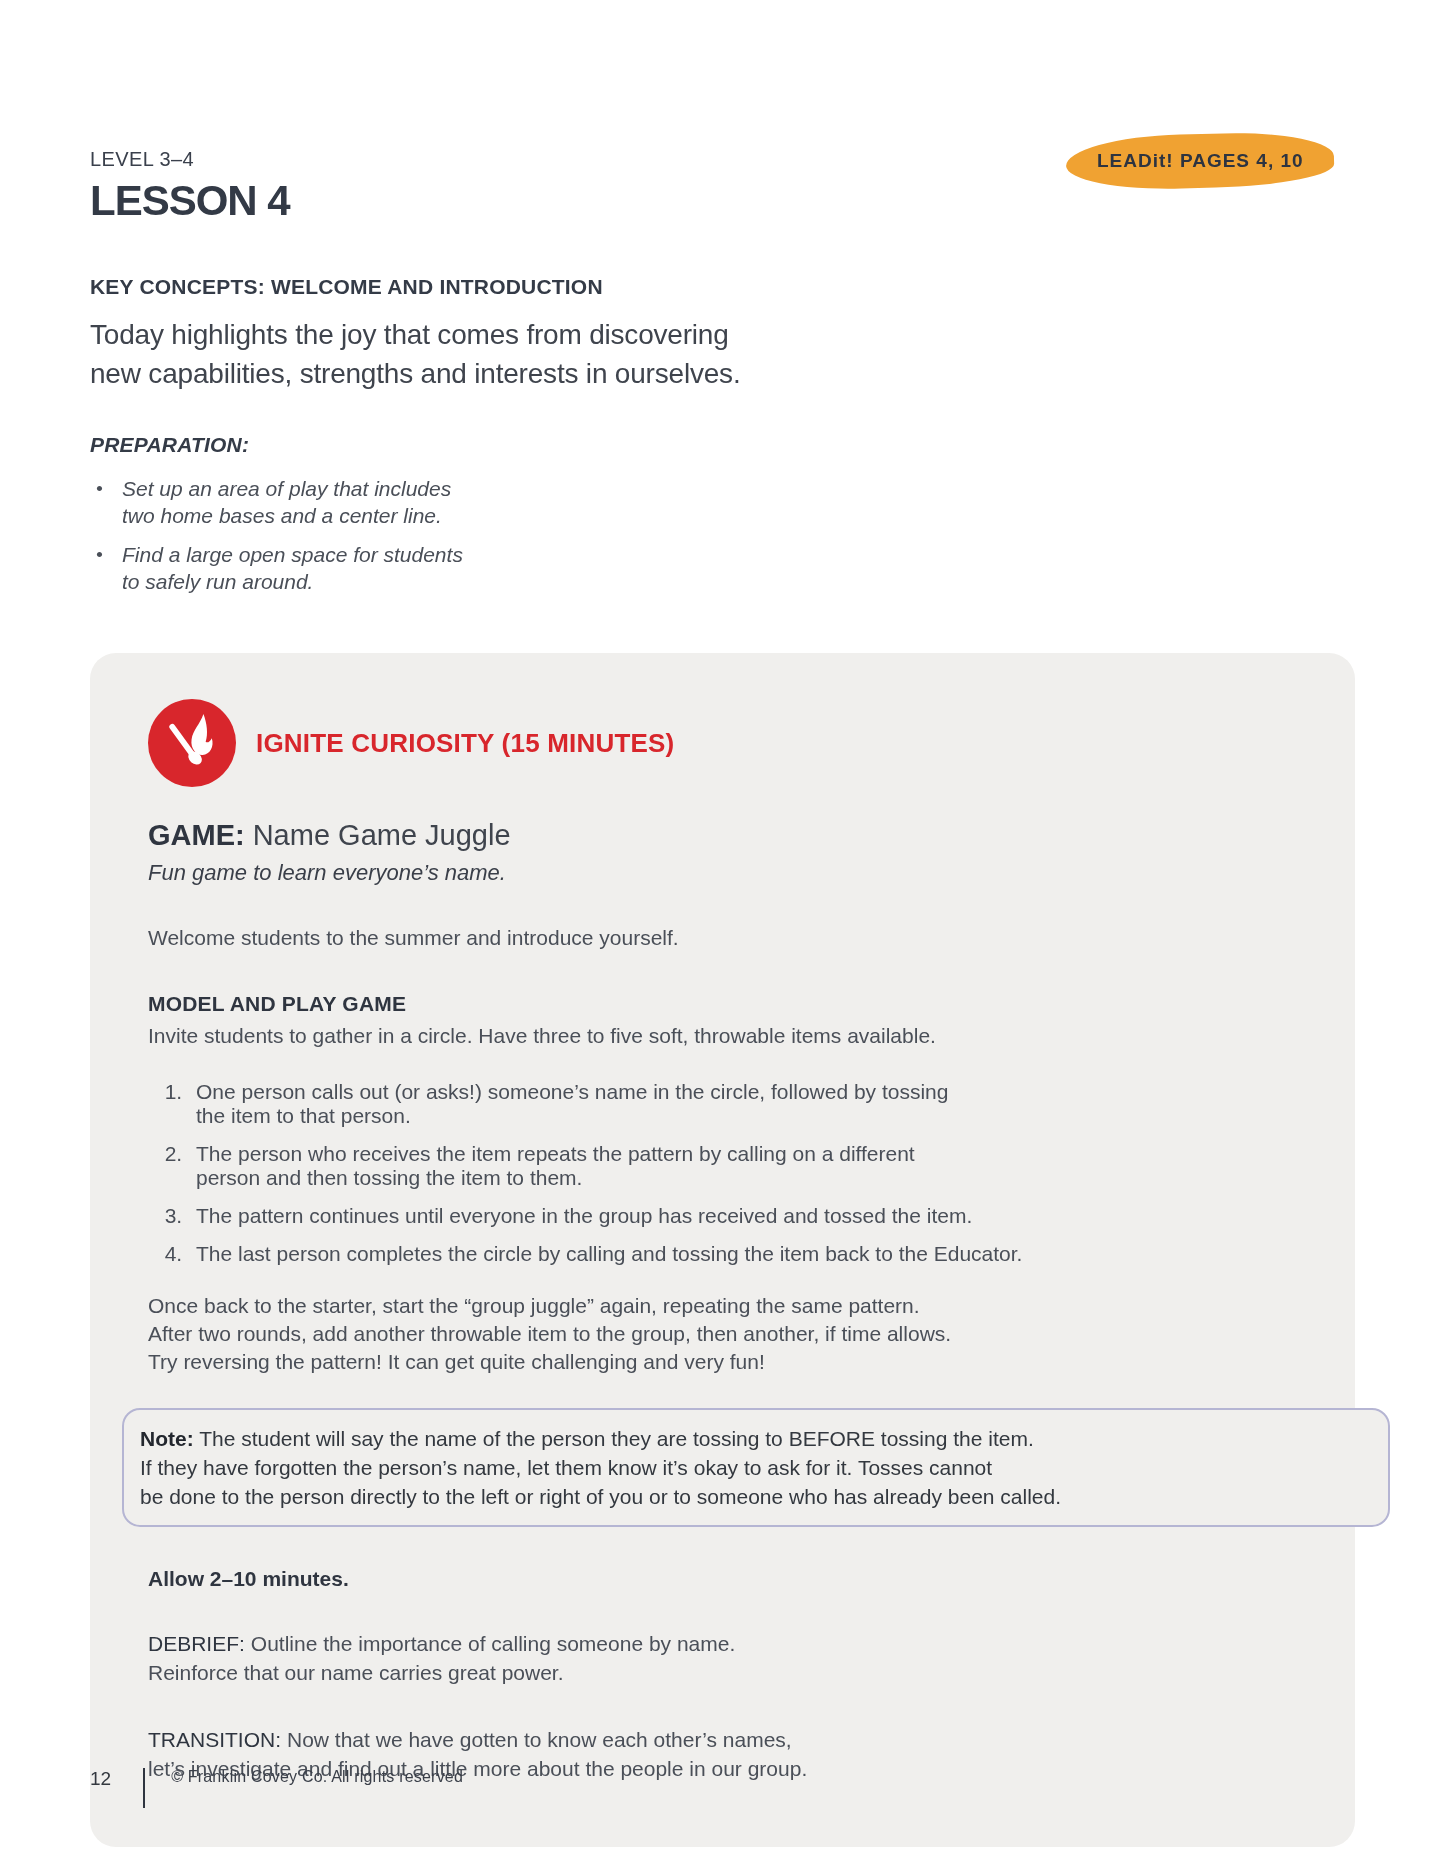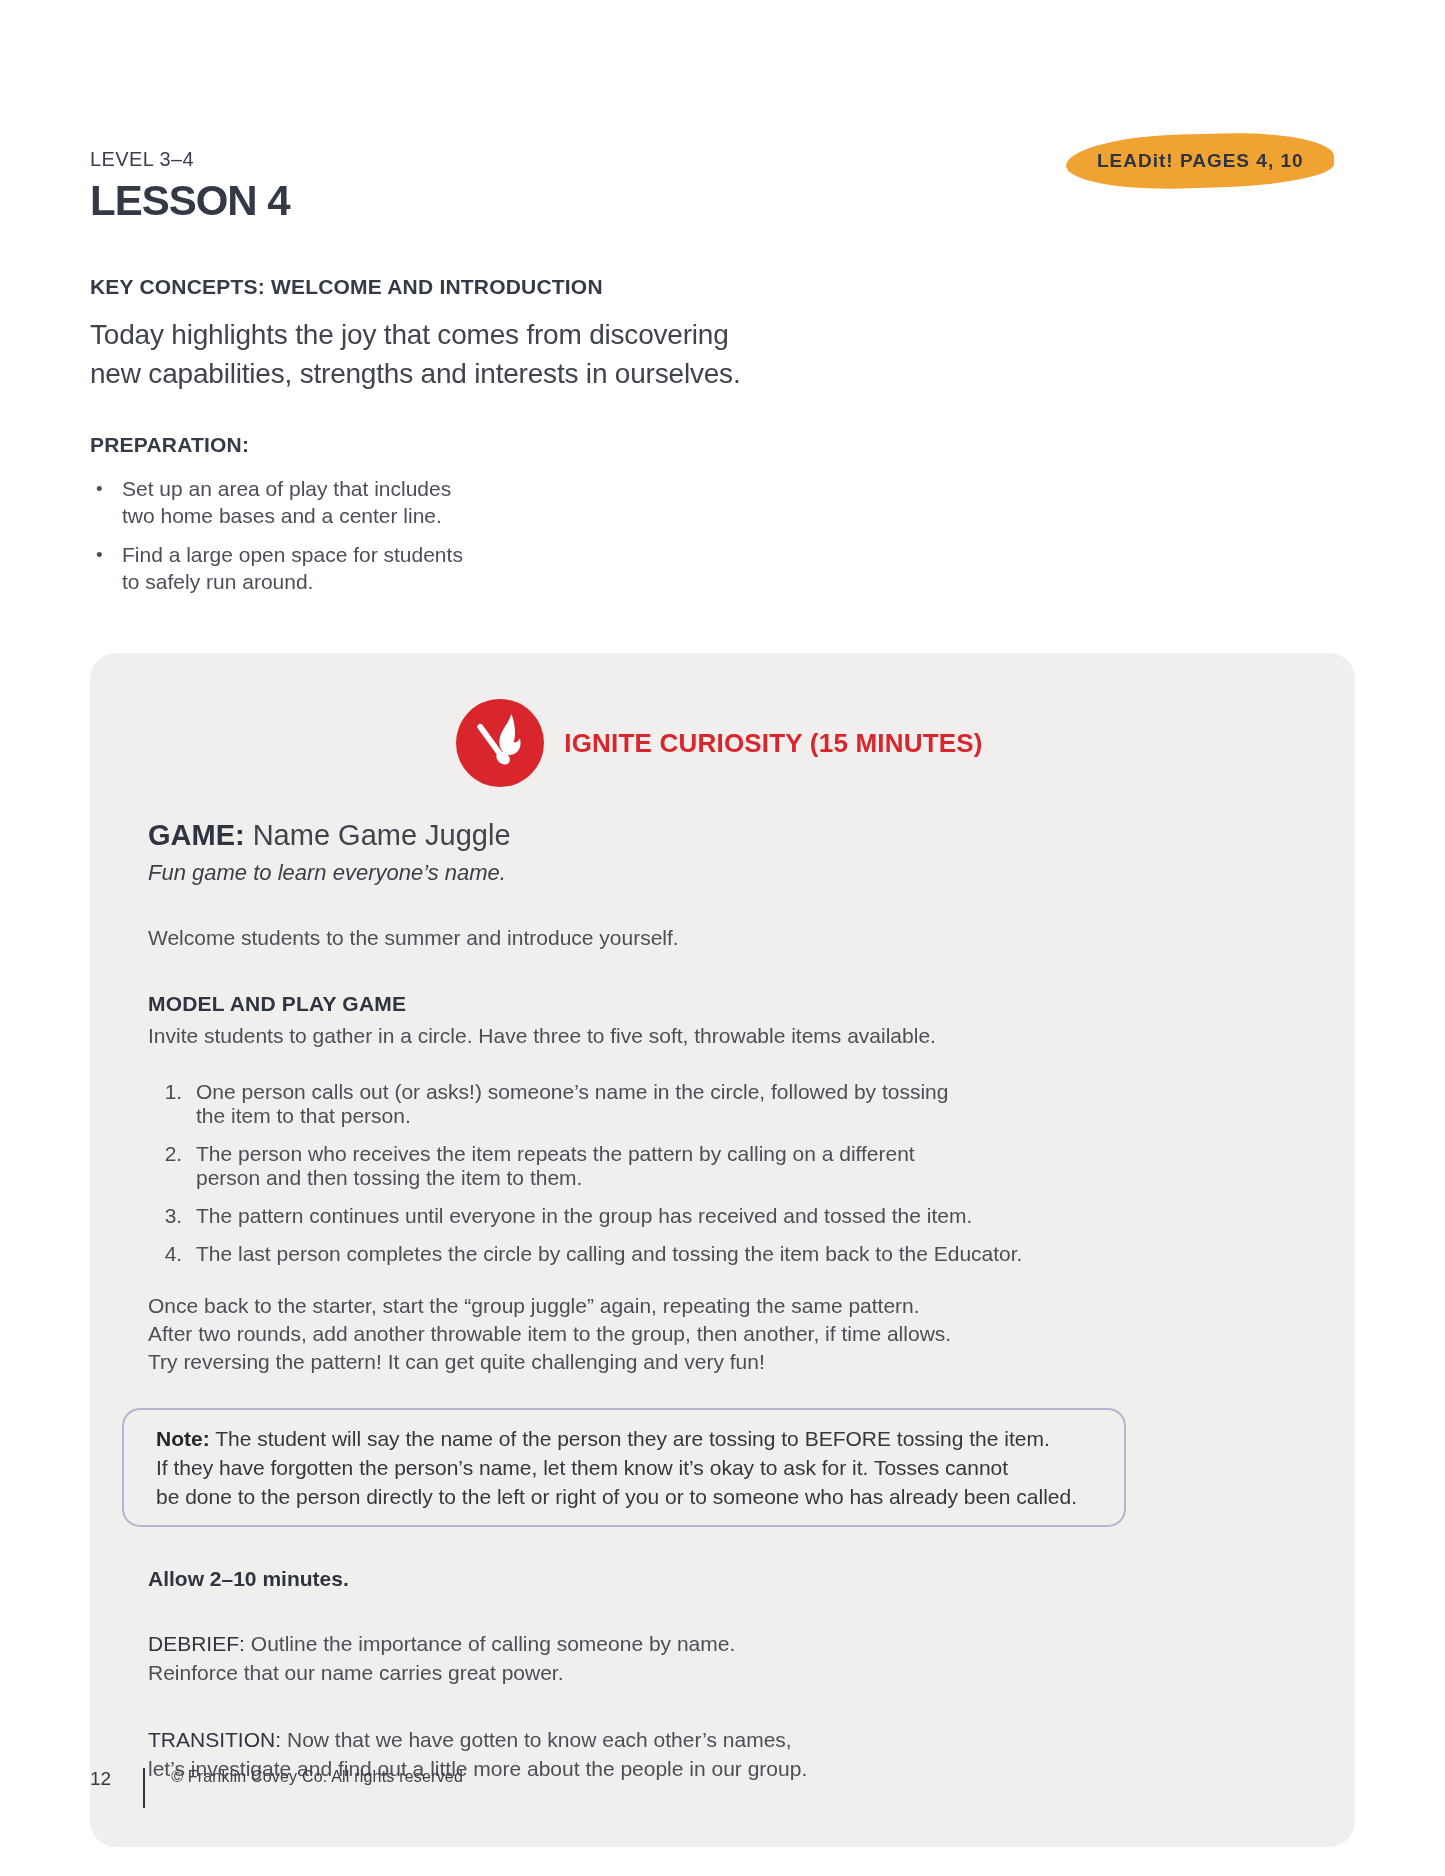--- a/index.html
+++ b/index.html
@@ -36,42 +36,42 @@
     transform:rotate(1.5deg);
   }
 
   
   .key-label { margin-top:50px; font-size:21px; font-weight:700; letter-spacing:0.2px; color:#343B47; }
   .key-desc  { margin-top:16px; font-size:28px; font-weight:300; line-height:39px; color:#3F444D; letter-spacing:-0.2px; }
 
   
   .columns { display:flex; margin-top:40px; }
   .col-materials { width:510px; flex:0 0 510px; }
-  .col-preparation { flex:1; }
+  .col-preparation { flex:1;font-style:italic; }
   .col-label { font-size:21px; font-weight:700; letter-spacing:0.2px; color:#343B47; }
   .bullets { list-style:none; margin-top:18px; }
   .bullets li {
     position:relative; padding-left:32px; margin-bottom:12px;
     font-size:21px; font-weight:300; line-height:27px; color:#4A4F58;
   }
   .bullets li::before {
     content:"•"; position:absolute; left:6px; top:0;
     font-size:19px; color:#4A4F58;
   }
   .preline { white-space:pre-line; }
 
   
   .card {
     margin:46px 90px 0 90px;
     width:1265px;
     background:#F0EFED;
     border-radius:26px;
     padding:46px 64px 64px 58px;
   }
-  .card-header { display:flex; align-items:center; gap:20px;justify-content:center; }
+  .card-header { display:flex; align-items:center; gap:20px; }
   .flame-badge { width:88px; height:88px; flex:0 0 88px; }
   .section-title { font-size:26px; font-weight:700; letter-spacing:0.2px; color:#D8262C; }
 
   .game-title { margin-top:32px; font-size:29px; color:#3F444D; }
   .game-title .lbl { font-weight:700; color:#2F3540; }
   .game-title .name { font-weight:300; margin-left:8px; }
   .game-sub { margin-top:8px; font-size:22px; font-style:italic; font-weight:400; color:#3A3F49; }
 
   .para { font-size:21px; font-weight:300; line-height:28px; color:#4A4F58; }
   .intro { margin-top:38px; }
@@ -82,25 +82,25 @@
   ol.steps li {
     margin-bottom:14px; padding-left:8px;
     font-size:21px; font-weight:300; line-height:24px; color:#4A4F58;
   }
   ol.steps li::marker { color:#4A4F58; font-weight:300; }
 
   .followup { margin-top:26px; }
 
   .note-box {
     margin-top:32px; margin-left:-26px;
-    width:1004px;
+    width:1268px;
     border:2px solid #B5B5D3;
     border-radius:18px;
     background:#F0EFED;
-    padding:14px 32px;
+    padding:14px 16px;
     font-size:21px; line-height:29px; color:#33383F;
   }
   .note-box .lbl { font-weight:700; color:#23272E; }
   .note-box .txt { font-weight:400; }
 
   .allow { margin-top:40px; font-size:21px; font-weight:700; color:#2F3540; }
 
   .labeled-para { margin-top:38px; font-size:21px; line-height:29px; }
   .labeled-para .lbl { font-weight:400; color:#2F3540; margin-right:6px; }
   .labeled-para .txt { font-weight:300; color:#4A4F58; }

